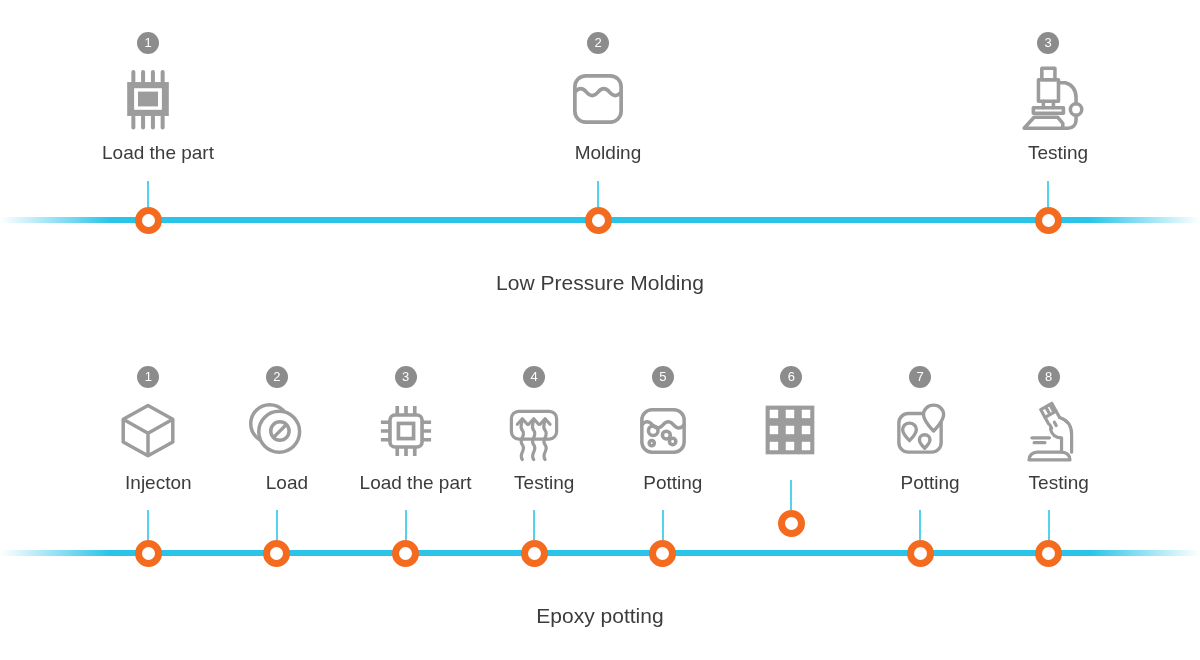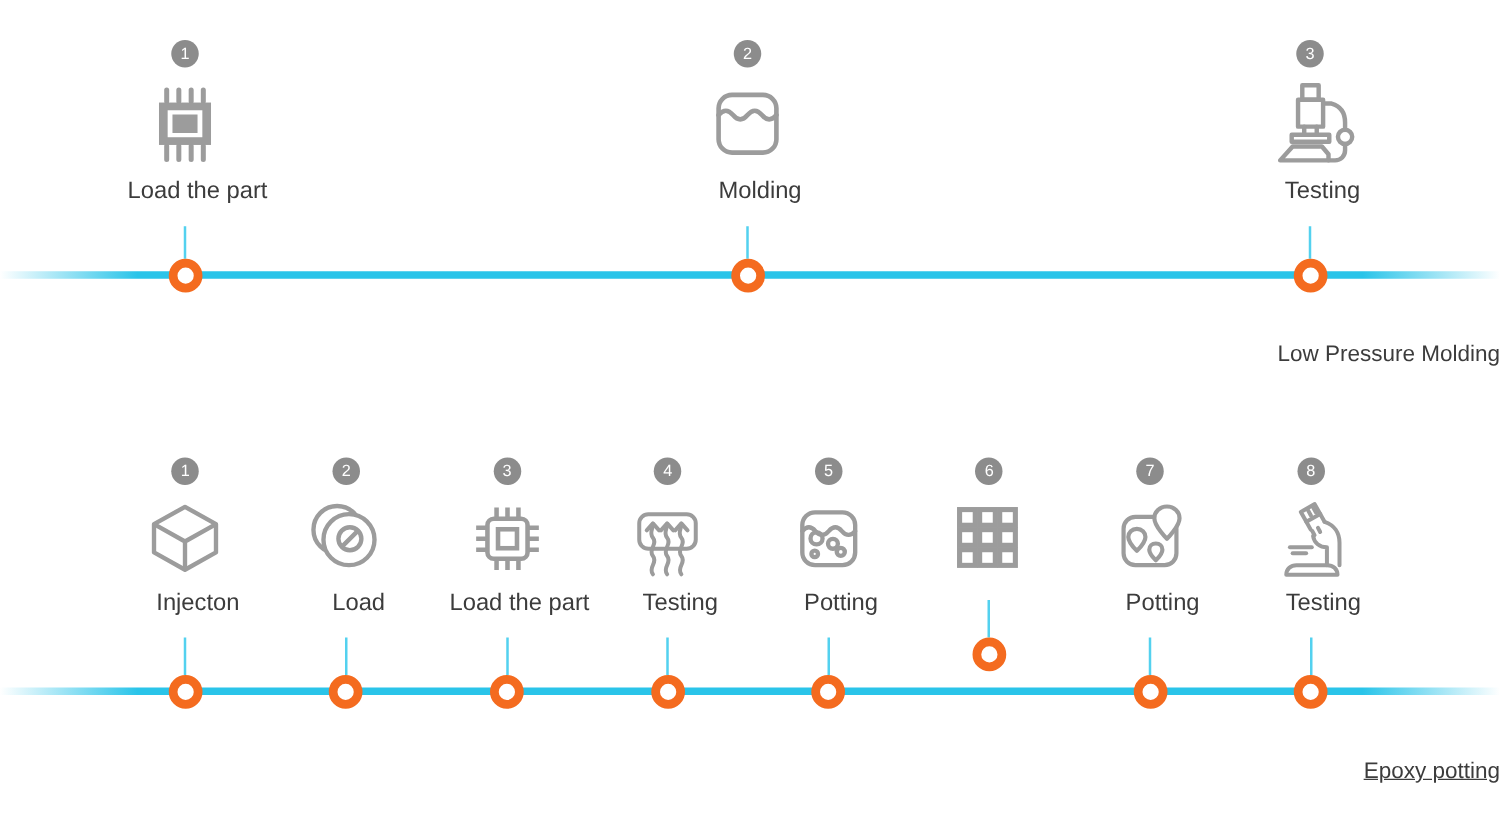--- a/index.html
+++ b/index.html
@@ -27,24 +27,24 @@
   .connector{width:2px;background:#53d1ef;flex:none;}
   .timeline-a .connector{margin-top:15px;height:26px;}
   .timeline-b .connector{margin-top:14px;height:30px;}
   .marker{width:27px;height:27px;box-sizing:border-box;border:7px solid var(--orange);
           background:#fff;border-radius:50%;flex:none;z-index:3;}
   .timeline-line{position:absolute;left:0;width:1200px;height:6px;
       background:linear-gradient(90deg,rgba(42,196,233,0) 0,var(--cyan) 110px,
                  var(--cyan) calc(100% - 110px),rgba(42,196,233,0) 100%);}
   .timeline-a .timeline-line{top:217px;}
   .timeline-b .timeline-line{top:210px;}
-  .timeline-title{position:absolute;left:0;width:100%;margin:0;text-align:right;
-      font-size:18px;font-weight:normal;color:var(--text);line-height:28px;}
+  .timeline-title{position:absolute;left:0;width:100%;margin:0;text-align:center;
+      font-size:21px;font-weight:normal;color:var(--text);line-height:28px;}
   .timeline-a .timeline-title{top:269px;}
-  .timeline-b .timeline-title{top:262px;text-decoration:underline;}
+  .timeline-b .timeline-title{top:262px;}
 </style>
 </head>
 <body>
 
 <svg xmlns="http://www.w3.org/2000/svg" style="position:absolute;width:0;height:0;overflow:hidden" aria-hidden="true">
   <symbol id="sym-chip-filled-icon" viewBox="0 0 48 48">
     <g stroke="currentColor" stroke-width="2.6" stroke-linecap="round">
       <path d="M14.5 6.5v6M20.8 6.5v6M27.2 6.5v6M33.5 6.5v6"></path>
       <path d="M14.5 35.5v7M20.8 35.5v7M27.2 35.5v7M33.5 35.5v7"></path>
     </g>

